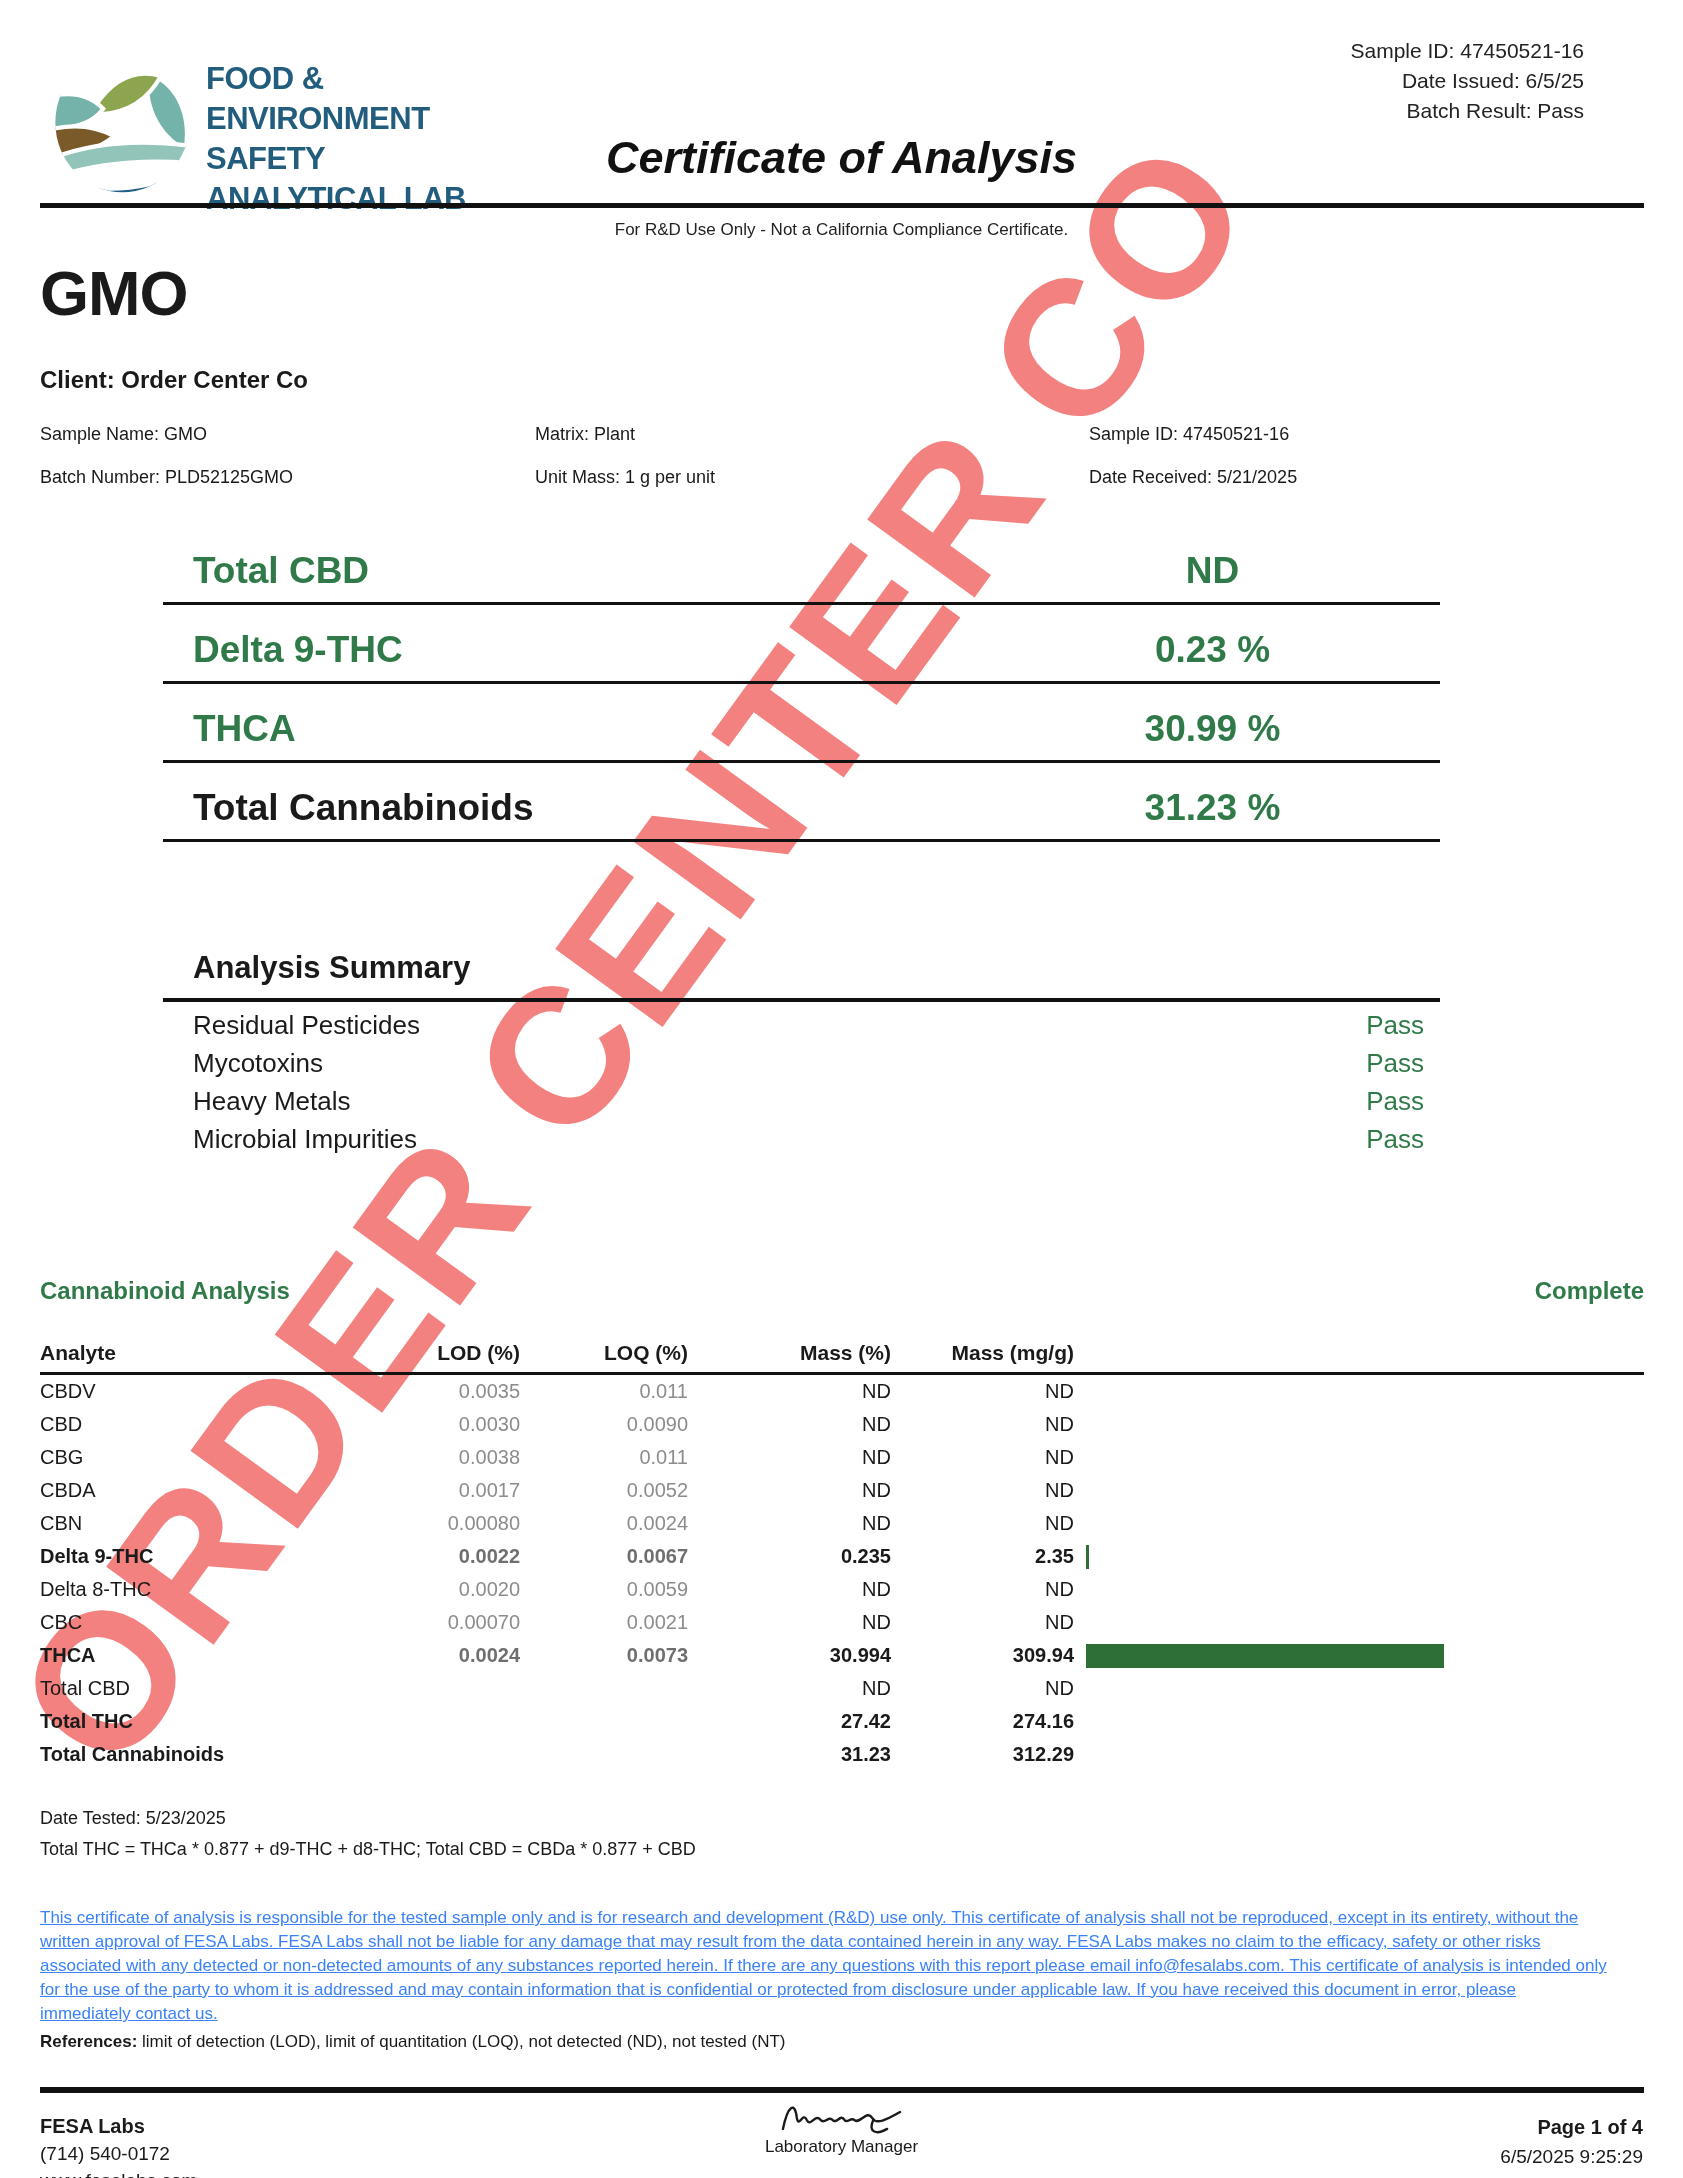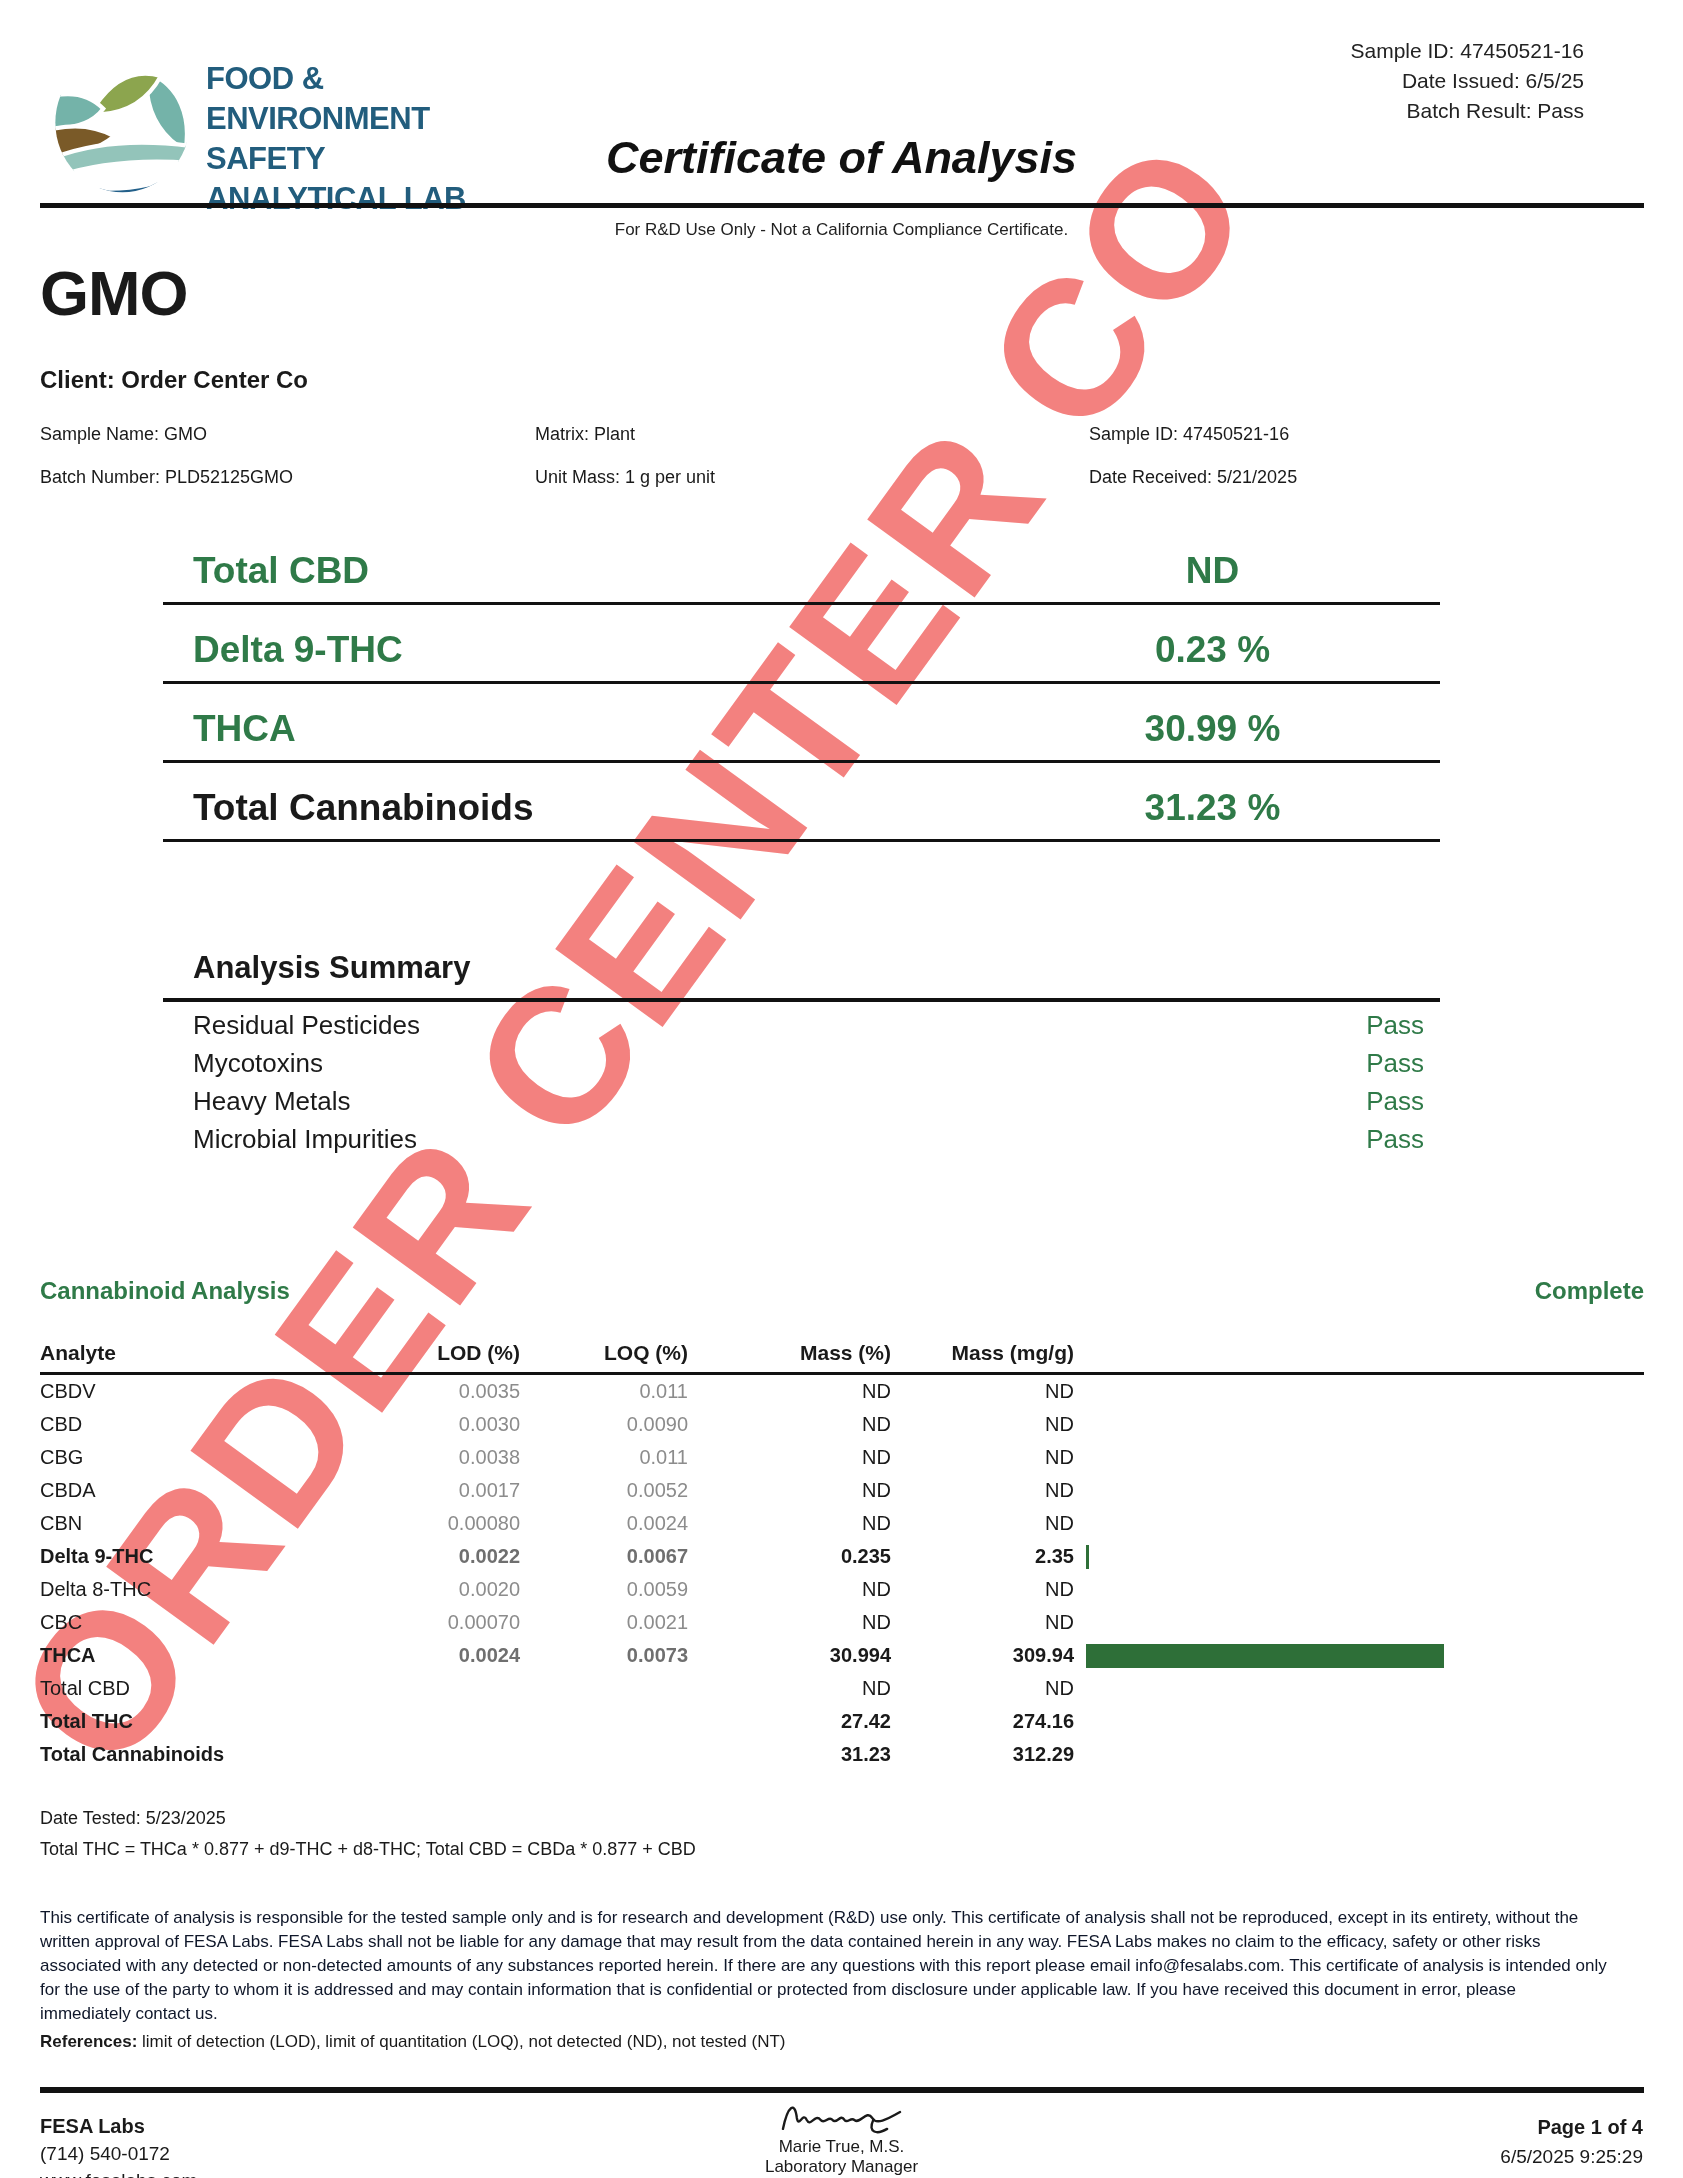--- a/index.html
+++ b/index.html
@@ -54,21 +54,21 @@
   .c-mg{position:absolute;left:871px;top:5px;width:163px;text-align:right;}
   .t-headrow .c-name,.t-headrow .c-lod,.t-headrow .c-loq,
   .t-headrow .c-mass,.t-headrow .c-mg{top:0;}
   .t-row .c-lod,.t-row .c-loq{color:#8c8c8c;}
   .t-row.bold{font-weight:bold;}
   .t-row.bold .c-lod,.t-row.bold .c-loq{color:#6f6f6f;}
   .mass-bar{position:absolute;left:1046px;top:5px;height:24px;background:#2E6F38;}
   .date-tested{left:40px;top:1808px;font-size:18px;}
   .formula{left:40px;top:1839px;font-size:18px;}
   
-  .disclaimer{left:40px;top:1906px;width:1569px;font-size:17px;line-height:24px;color:#0f172a;}
+  .disclaimer{left:40px;top:1906px;width:1569px;font-size:17px;line-height:24px;color:#3b82f6;text-decoration:underline;}
   .references{left:40px;top:2032px;width:1569px;font-size:17px;}
   .references b{font-weight:bold;}
   
   .rule2{left:40px;top:2087px;width:1604px;height:6px;background:#111;}
   .foot-left{left:40px;top:2113px;font-size:19px;line-height:27px;}
   .foot-left .lab{font-size:20px;font-weight:bold;}
   .foot-center{left:0;right:0;top:2093px;text-align:center;font-size:17px;line-height:20px;}
   .foot-right{right:40px;top:2113px;text-align:right;font-size:19px;line-height:29px;}
   .foot-right .pg{font-size:20px;font-weight:bold;}
   .sig{display:block;margin:0 auto;}
@@ -287,21 +287,20 @@
       <div>(714) 540-0172</div>
       <div>www.fesalabs.com</div>
     </div>
 
     <div class="abs foot-center">
       <svg class="sig" width="129" height="44" viewBox="0 0 130 44">
         <path d="M6 36 C 11 12, 18 8, 20 25 C 22 36, 26 18, 30 27 C 34 35, 38 20, 44 27
                  C 48 32, 52 22, 56 27 C 60 32, 64 20, 68 27 C 71 31, 74 24, 78 27
                  C 84 32, 90 16, 96 25 C 100 32, 110 27, 124 19 M 97 27 C 91 40, 101 42, 111 36" stroke="#1a1a1a" fill="none" stroke-width="2.4" stroke-linecap="round"></path>
       </svg>
-      <div>Marie True, M.S.</div>
       <div>Laboratory Manager</div>
     </div>
 
     <div class="abs foot-right">
       <div class="pg">Page 1 of 4</div>
       <div>6/5/2025 9:25:29</div>
     </div>
 
   </div>
 </div>

